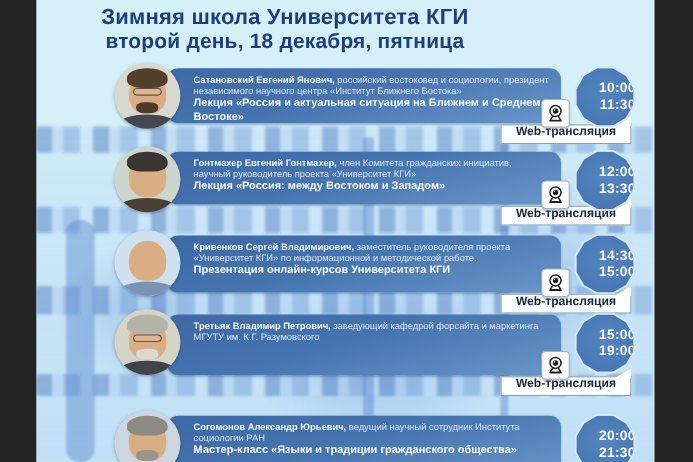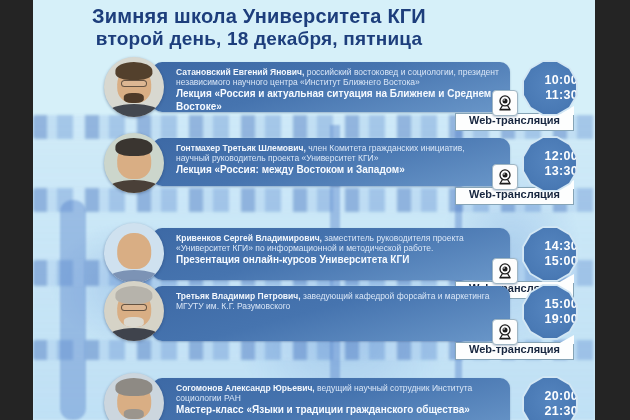--- a/index.html
+++ b/index.html
@@ -150,21 +150,21 @@
     <div class="badge dodec">
       <div class="badge-inner dodec">
         <div>10:00</div>
         <div>11:30</div>
       </div>
     </div>
   </div>
 
   <div class="session-row" style="top:138px;--bh:48px;height:78px;">
     <div class="bar">
-      <div class="speaker-line"><span class="speaker-name">Гонтмахер Третьяк Шлемович,</span><span class="speaker-desc"> член Комитета гражданских инициатив, научный руководитель проекта «Университет КГИ»</span></div>
+      <div class="speaker-line"><span class="speaker-name">Гонтмахер Евгений Гонтмахер,</span><span class="speaker-desc"> член Комитета гражданских инициатив, научный руководитель проекта «Университет КГИ»</span></div>
       <div class="event-line">Лекция «Россия: между Востоком и Западом»</div>
     </div>
     <div class="portrait p2">
         <div class="body"></div>
         <div class="head"></div>
         <div class="hair"></div>
       </div>
     <div class="webcam">
       <svg viewBox="0 0 24 24">
           <circle cx="12" cy="9.5" r="6" fill="none" stroke="#1c1c1c" stroke-width="1.6"></circle>
@@ -178,21 +178,21 @@
         <span>Web-трансляция</span>
       </div>
     <div class="badge dodec">
       <div class="badge-inner dodec">
         <div>12:00</div>
         <div>13:30</div>
       </div>
     </div>
   </div>
 
-  <div class="session-row" style="top:228px;--bh:52px;height:82px;">
+  <div class="session-row" style="top:214px;--bh:52px;height:82px;">
     <div class="bar">
       <div class="speaker-line"><span class="speaker-name">Кривенков Сергей Владимирович,</span><span class="speaker-desc"> заместитель руководителя проекта «Университет КГИ» по информационной и методической работе.</span></div>
       <div class="event-line">Презентация онлайн-курсов Университета КГИ</div>
     </div>
     <div class="portrait p3">
         <div class="body"></div>
         <div class="head"></div>
         <div class="hair"></div>
       </div>
     <div class="webcam">

